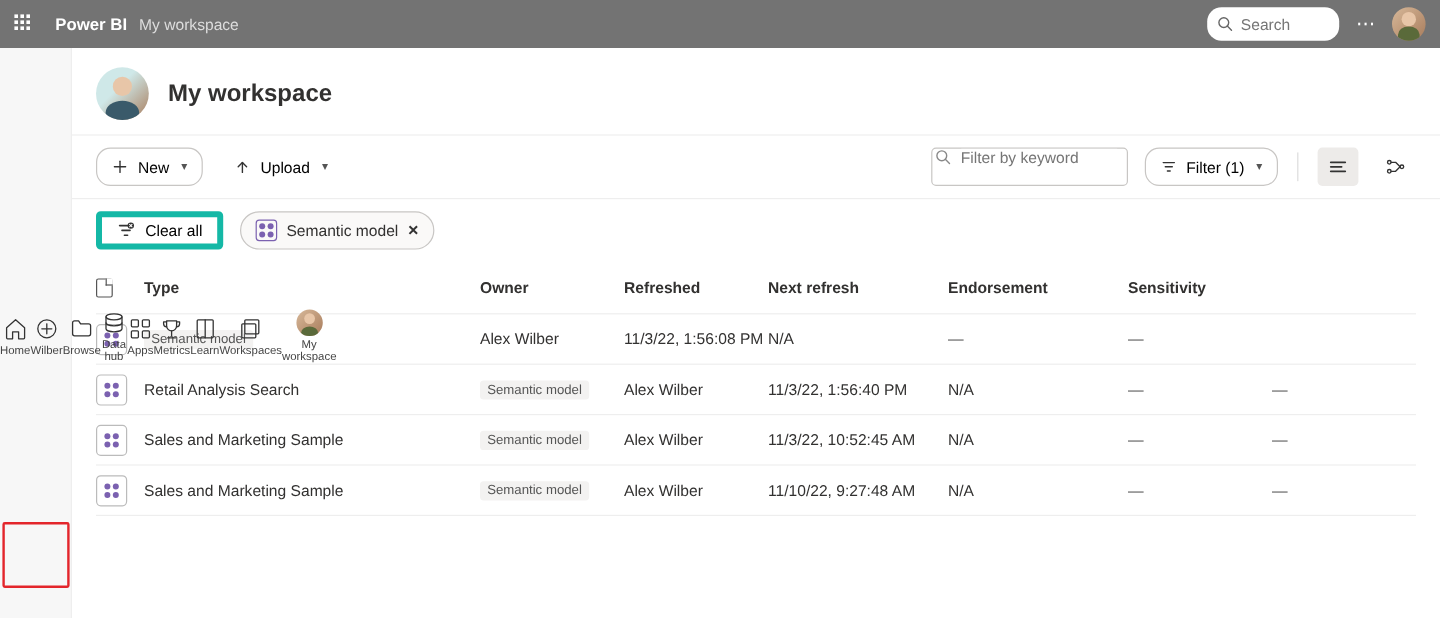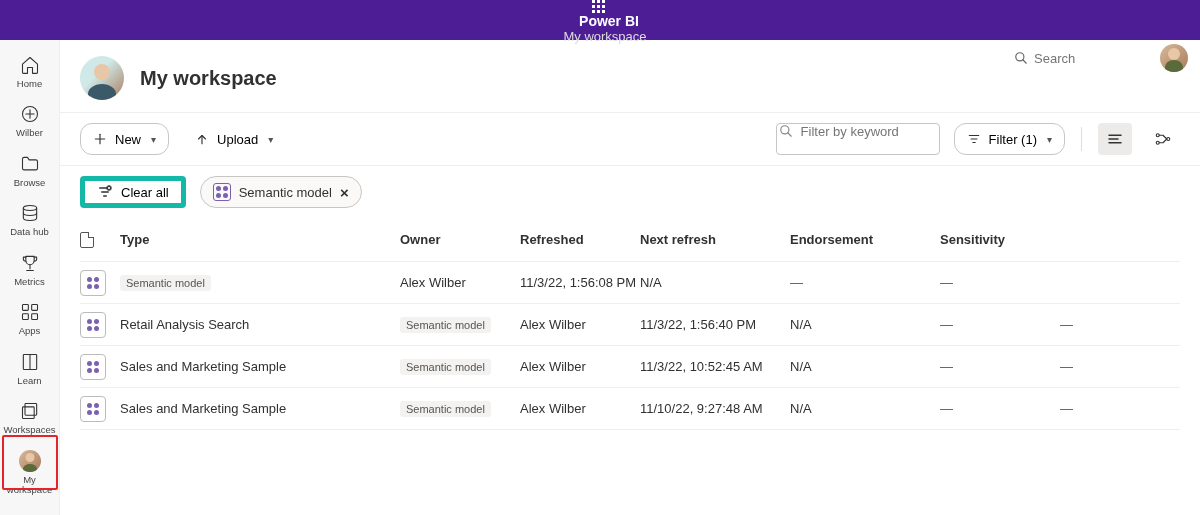--- a/index.html
+++ b/index.html
@@ -1,33 +1,33 @@
 <!DOCTYPE html>
 <html><head>
 <meta charset="utf-8">
 <style>
   * { box-sizing: border-box; margin: 0; padding: 0; }
   body { font-family: 'Segoe UI', Arial, sans-serif; font-size: 13px; color: #323130; background: #fff; width: 1200px; height: 515px; overflow: hidden; }
   
-  .topbar { background: #4c1d95; color: #fff; height: 40px; display: flex; align-items: center; padding: 0 12px; flex-direction: column; }
+  .topbar { background: #737373; color: #fff; height: 40px; display: flex; align-items: center; padding: 0 12px; }
   .waffle { width: 16px; height: 16px; display: grid; grid-template-columns: repeat(3,3px); grid-template-rows: repeat(3,3px); gap: 2px; cursor: pointer; }
   .waffle span { background: #fff; width: 3px; height: 3px; }
   .brand { font-weight: 600; font-size: 14px; margin-left: 18px; }
   .brand-sub { font-weight: 400; font-size: 13px; margin-left: 10px; color: #ddd; }
   .top-right { margin-left: auto; display: flex; align-items: center; gap: 14px; }
   .searchbox { background: #fff; border-radius: 12px; height: 28px; width: 110px; display: flex; align-items: center; padding: 0 8px; color: #666; gap: 6px; }
   .searchbox input { border: none; outline: none; font-size: 13px; width: 60px; background: transparent; }
   .ellipsis { color: #fff; font-size: 16px; cursor: pointer; }
   .avatar { width: 28px; height: 28px; border-radius: 50%; background: linear-gradient(135deg,#d7b899,#a87c5c); position: relative; overflow: hidden; cursor: pointer; }
   .avatar::after { content:""; position:absolute; bottom:-2px; left:50%; transform:translateX(-50%); width:18px; height:14px; background:#5a6a3a; border-radius:50% 50% 0 0; }
   .avatar::before { content:""; position:absolute; top:4px; left:50%; transform:translateX(-50%); width:12px; height:12px; background:#e8c6a8; border-radius:50%; }
   
   .layout { display: flex; height: 475px; }
   
-  .nav { width: 60px; background: #f7f7f7; border-right: 1px solid #eee; display: flex; flex-direction: column; align-items: center; padding-top: 8px; }
+  .nav { width: 60px; background: #f7f7f7; border-right: 1px solid #eee; display: flex; flex-direction: row; align-items: center; padding-top: 8px; }
   .nav-item { width: 56px; display: flex; flex-direction: column; align-items: center; gap: 3px; padding: 6px 0 8px; cursor: pointer; font-size: 9.5px; color: #444; text-align: center; line-height: 1.1; }
   .nav-item.selected { position: relative; }
   .nav-highlight { position: absolute; border: 2px solid #e3252b; border-radius: 2px; pointer-events: none; }
   .nav-icon { width: 22px; height: 22px; display:flex; align-items:center; justify-content:center; }
   .nav-icon svg { width: 20px; height: 20px; stroke: #333; fill: none; stroke-width: 1.3; }
   .nav-avatar { width:22px; height:22px; border-radius:50%; background:linear-gradient(135deg,#d7b899,#a87c5c); position:relative; overflow:hidden; }
   .nav-avatar::after{content:"";position:absolute;bottom:-2px;left:50%;transform:translateX(-50%);width:14px;height:10px;background:#5a6a3a;border-radius:50% 50% 0 0;}
   .nav-avatar::before{content:"";position:absolute;top:3px;left:50%;transform:translateX(-50%);width:9px;height:9px;background:#e8c6a8;border-radius:50%;}
   
   .main { flex: 1; display: flex; flex-direction: column; }
@@ -134,39 +134,39 @@
             <ellipse cx="12" cy="6" rx="8" ry="3"></ellipse>
             <path d="M4 6v6c0 1.7 3.6 3 8 3s8-1.3 8-3V6"></path>
             <path d="M4 12v6c0 1.7 3.6 3 8 3s8-1.3 8-3v-6"></path>
           </svg>
         </div>
       <span>Data hub</span>
     </div>
     <div class="nav-item">
       <div class="nav-icon">
           <svg viewBox="0 0 24 24">
+            <rect x="3" y="3" width="7" height="7" rx="1"></rect>
+            <rect x="14" y="3" width="7" height="7" rx="1"></rect>
+            <rect x="3" y="14" width="7" height="7" rx="1"></rect>
+            <rect x="14" y="14" width="7" height="7" rx="1"></rect>
+          </svg>
+        </div>
+      <span>Apps</span>
+    </div>
+    <div class="nav-item">
+      <div class="nav-icon">
+          <svg viewBox="0 0 24 24">
             <path d="M7 4h10v5a5 5 0 0 1-10 0z"></path>
             <path d="M7 5H4v2a3 3 0 0 0 3 3"></path>
             <path d="M17 5h3v2a3 3 0 0 1-3 3"></path>
             <line x1="12" y1="14" x2="12" y2="19"></line>
             <path d="M8 21h8"></path>
           </svg>
         </div>
       <span>Metrics</span>
-    </div>
-    <div class="nav-item">
-      <div class="nav-icon">
-          <svg viewBox="0 0 24 24">
-            <rect x="3" y="3" width="7" height="7" rx="1"></rect>
-            <rect x="14" y="3" width="7" height="7" rx="1"></rect>
-            <rect x="3" y="14" width="7" height="7" rx="1"></rect>
-            <rect x="14" y="14" width="7" height="7" rx="1"></rect>
-          </svg>
-        </div>
-      <span>Apps</span>
     </div>
     <div class="nav-item">
       <div class="nav-icon">
           <svg viewBox="0 0 24 24">
             <rect x="4" y="3" width="16" height="18" rx="1"></rect>
             <line x1="12" y1="3" x2="12" y2="21"></line>
           </svg>
         </div>
       <span>Learn</span>
     </div>

